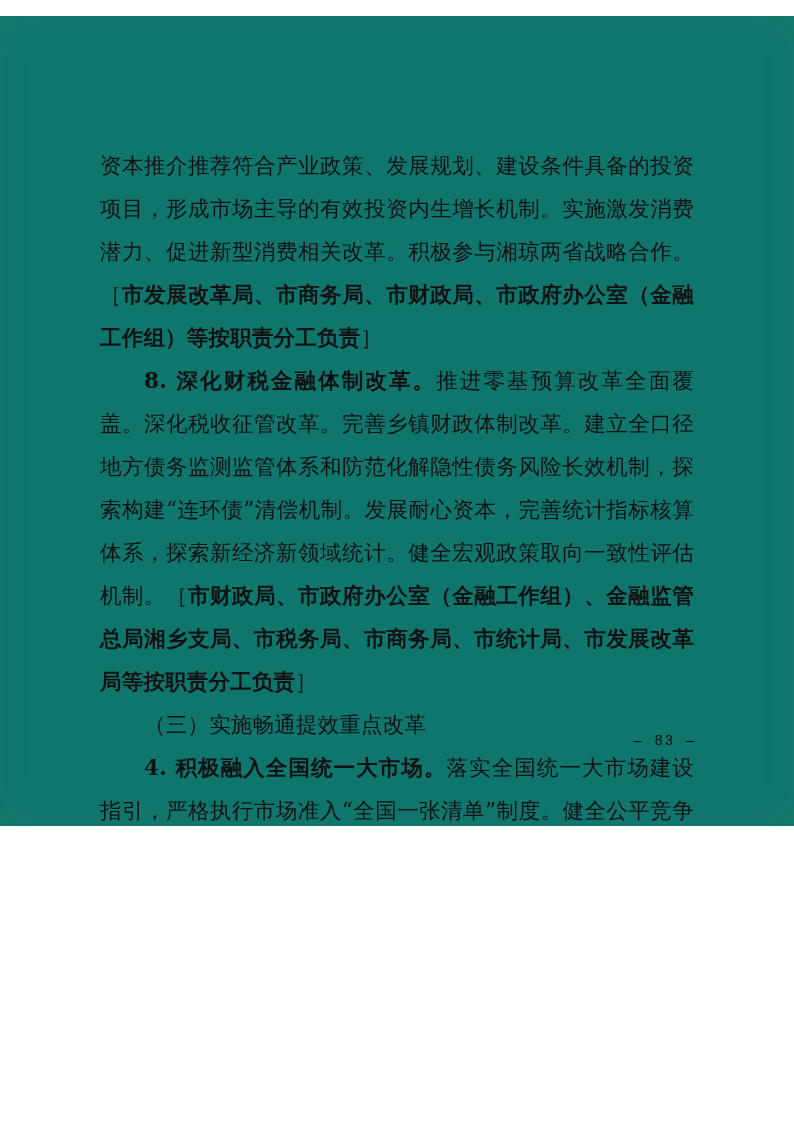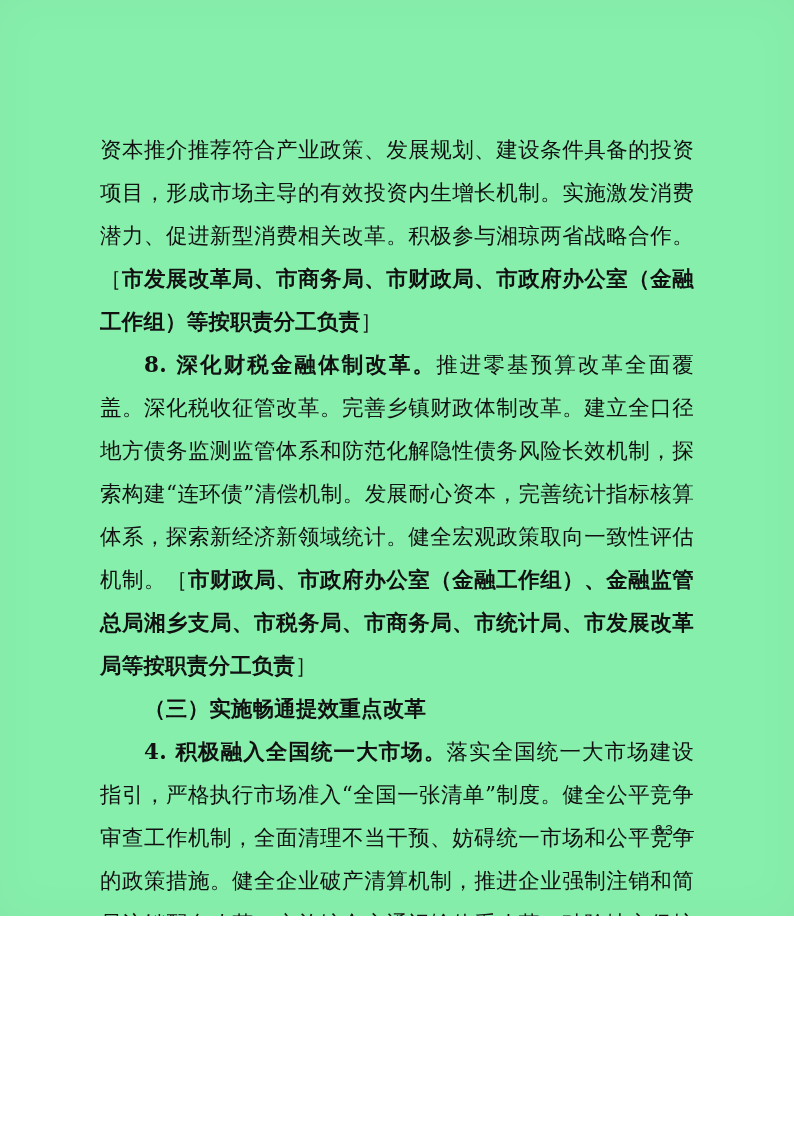--- a/index.html
+++ b/index.html
@@ -6,24 +6,25 @@
     margin: 0;
     padding: 0;
     background: #ffffff;
   }
   body {
     font-family: "DejaVu Serif", "Liberation Serif", serif;
   }
   .page {
     position: relative;
     width: 794px;
-    height: 916px;
-    background: #86efac;
+    height: 810px;
+    background: #0f766e;
     overflow: hidden;
     box-sizing: border-box;
+    margin-top: 16px;
   }
   .page-inner {
     position: absolute;
     left: 100px;
     top: 128px;
     width: 594px;
   }
   .doc-body {
     font-size: 21.5px;
     line-height: 43px;
@@ -36,21 +37,21 @@
     margin: 0;
     text-indent: 0;
   }
   .para.indent {
     text-indent: 2.05em;
   }
   .bold {
     font-weight: bold;
   }
   .heading {
-    font-weight: bold;
+    font-weight: normal;
   }
   .page-number {
     position: absolute;
     right: 98px;
     bottom: 77px;
     font-size: 14px;
     color: #111111;
     letter-spacing: 2px;
     font-family: Liberation Mono, monospace;
   }

